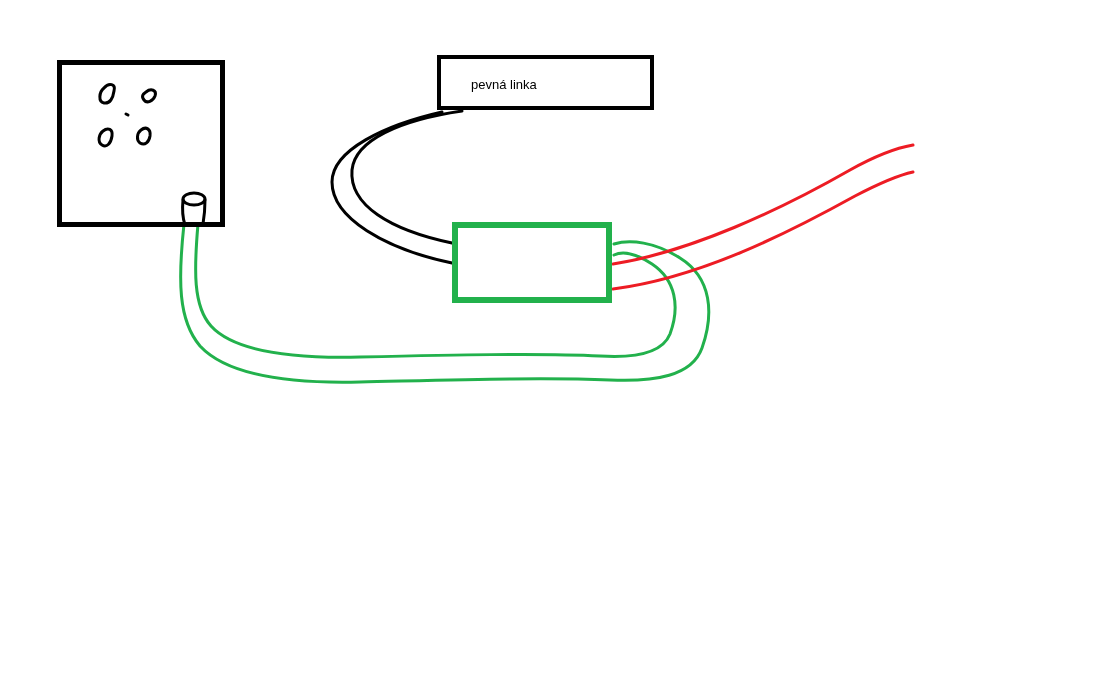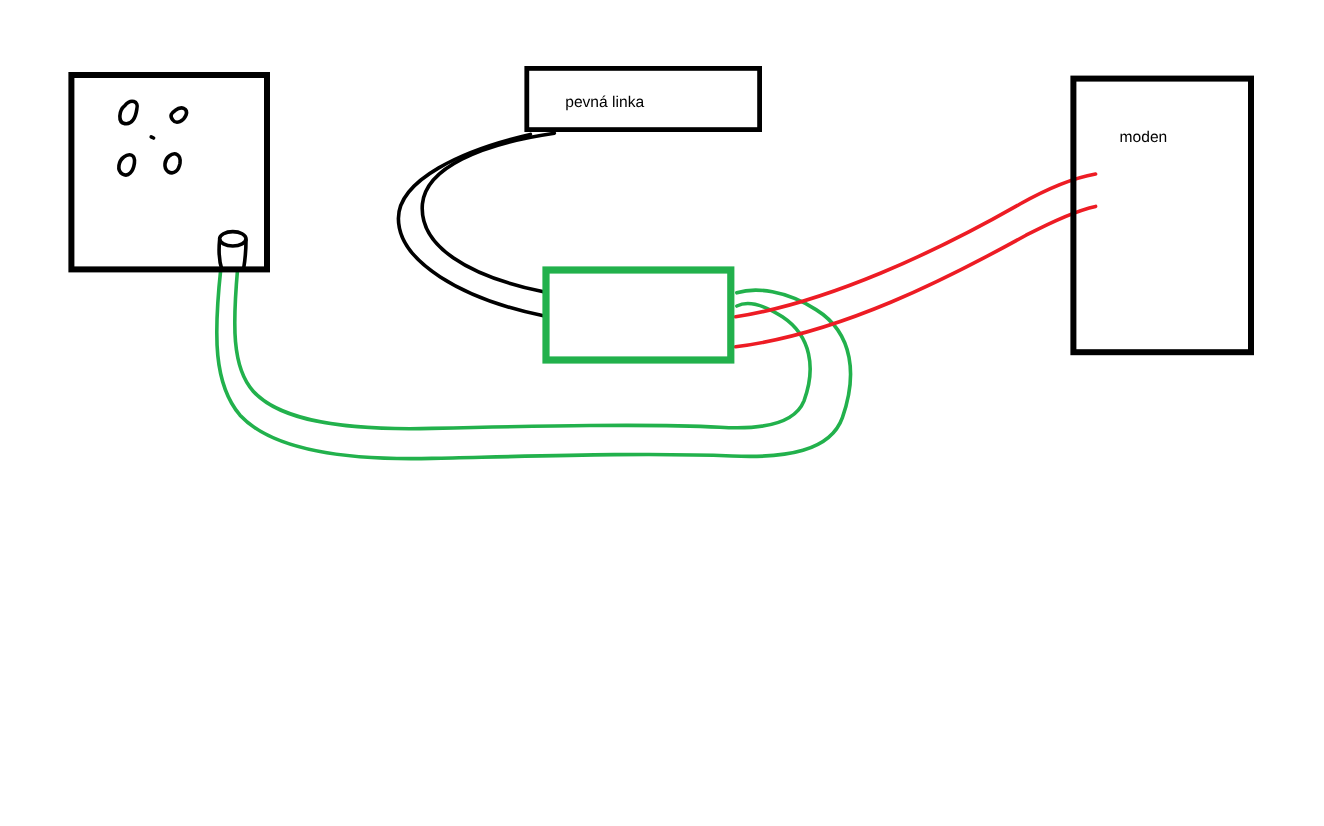--- a/index.html
+++ b/index.html
@@ -28,21 +28,21 @@
   }
   .box.black {
     border: 5px solid #000000;
   }
   #wall-socket-box {
     left: 57px; top: 60px;
     width: 168px; height: 167px;
   }
   #landline-box {
     left: 437px; top: 55px;
-    width: 198px; height: 55px;
+    width: 217px; height: 55px;
     border-width: 4px;
     text-decoration: underline;
   }
   #splitter-box {
     left: 452px; top: 222px;
     width: 160px; height: 81px;
     border: 6px solid #22b14c;
   }
   #modem-box {
     left: 892px; top: 63px;
@@ -99,17 +99,14 @@
   </svg>
 
   <div class="box black" id="wall-socket-box"></div>
 
   <div class="box black" id="landline-box">
     <span class="box-label">pevná linka</span>
   </div>
 
   <div class="box" id="splitter-box" style="border-color: rgb(34, 177, 76);"></div>
 
-  <div class="box black" id="modem-box">
-    <span class="box-label">moden</span>
-  </div>
 
 </div>
 
 </body></html>

